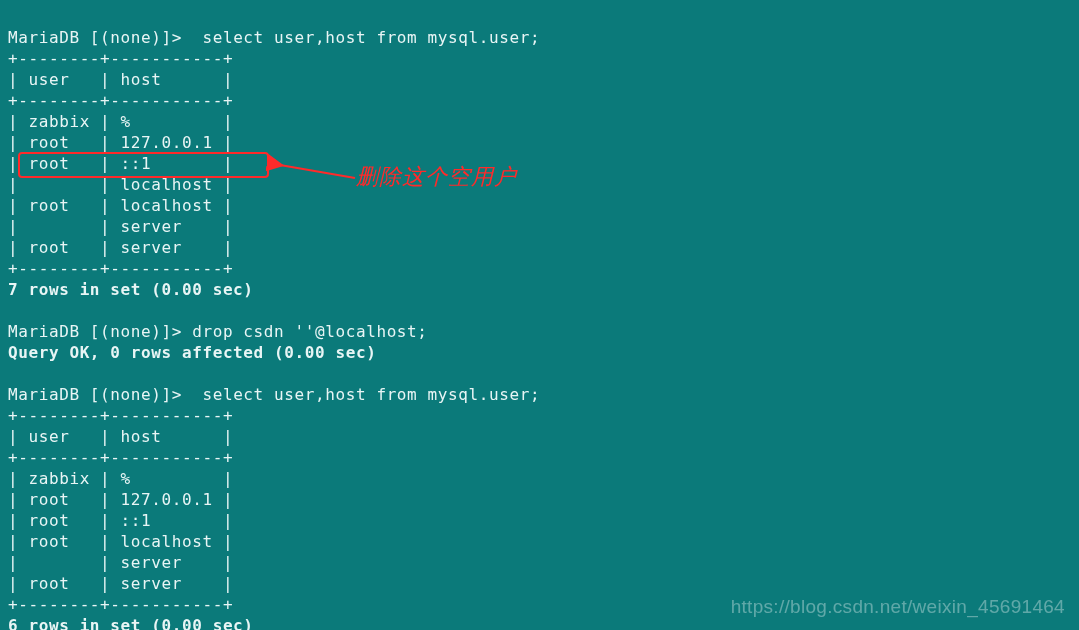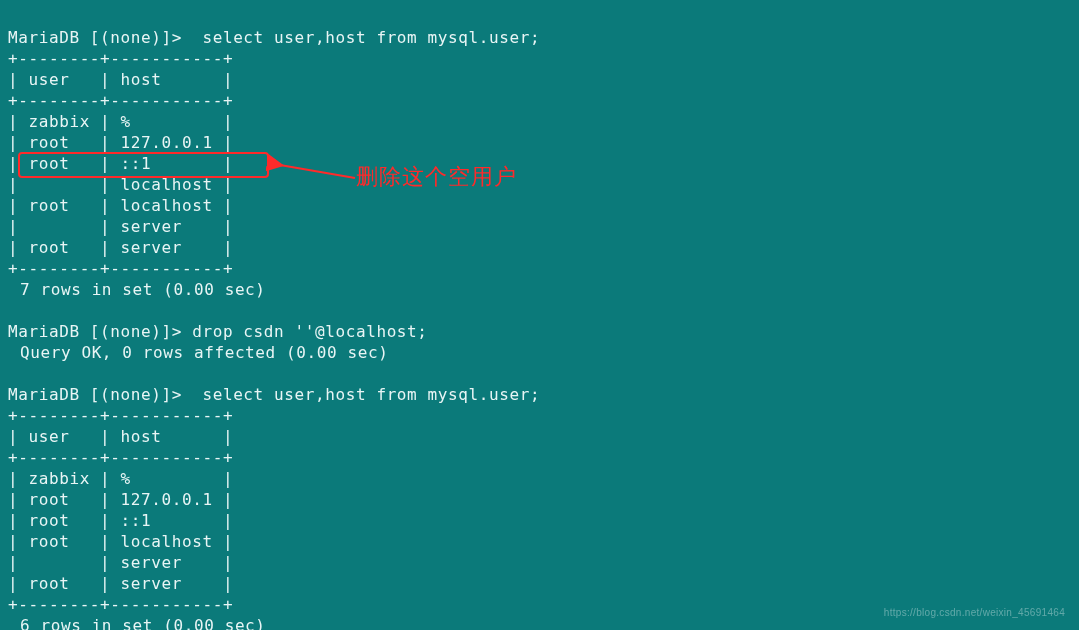--- a/index.html
+++ b/index.html
@@ -14,21 +14,21 @@
     overflow: hidden;
     position: relative;
   }
   .terminal {
     padding: 6px 8px;
     white-space: pre;
     line-height: 21px;
     letter-spacing: 0.6px;
     font-weight: 500;
   }
-  .bold { font-weight: 400; margin-left: 12px; }
+  .bold { font-weight: 700; }
   .row { position: relative; }
   .highlight-box {
     position: absolute;
     border: 2px solid #ff2a2a;
     border-radius: 4px;
     left: 18px;
     top: 152px;
     width: 247px;
     height: 22px;
     pointer-events: none;
@@ -44,28 +44,29 @@
   .annotation-text {
     position: absolute;
     left: 356px;
     top: 162px;
     color: #ff2a2a;
     font-family: "Microsoft YaHei", "SimSun", sans-serif;
     font-size: 22px;
     font-weight: 400;
     letter-spacing: 1px;
     pointer-events: none;
+    font-style: italic;
   }
   .watermark {
     position: absolute;
     right: 14px;
     bottom: 12px;
     color: rgba(255,255,255,0.35);
     font-family: Arial, sans-serif;
-    font-size: 10px;
+    font-size: 19px;
     letter-spacing: 0.3px;
     pointer-events: none;
   }
 </style>
 </head>
 <body>
 
 <div class="terminal">
 <span class="row"><span>MariaDB [(none)]&gt; </span><span> select user,host from mysql.user;</span></span>
 <span class="row">+--------+-----------+</span>

